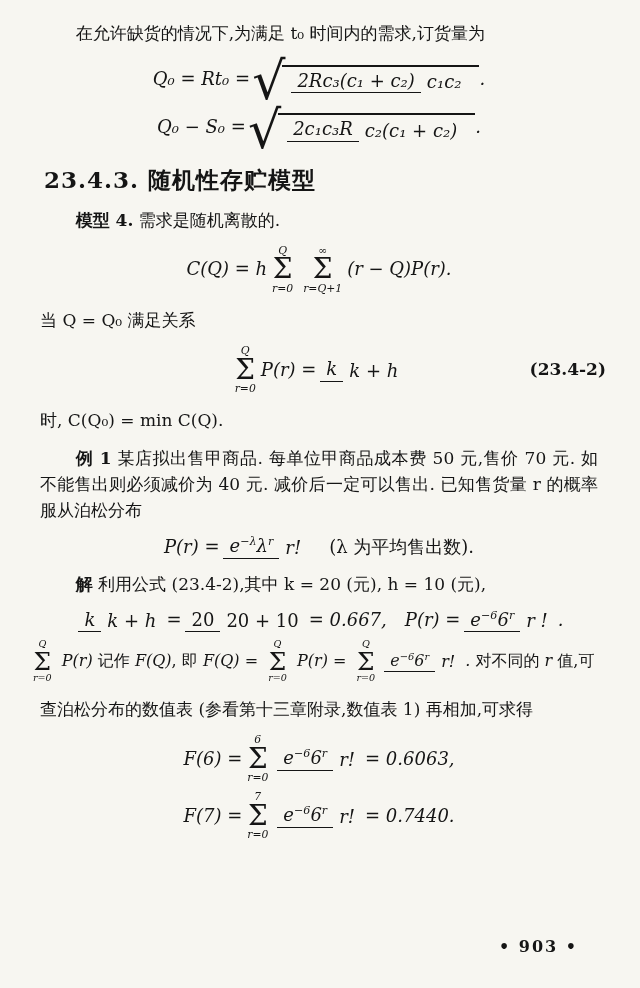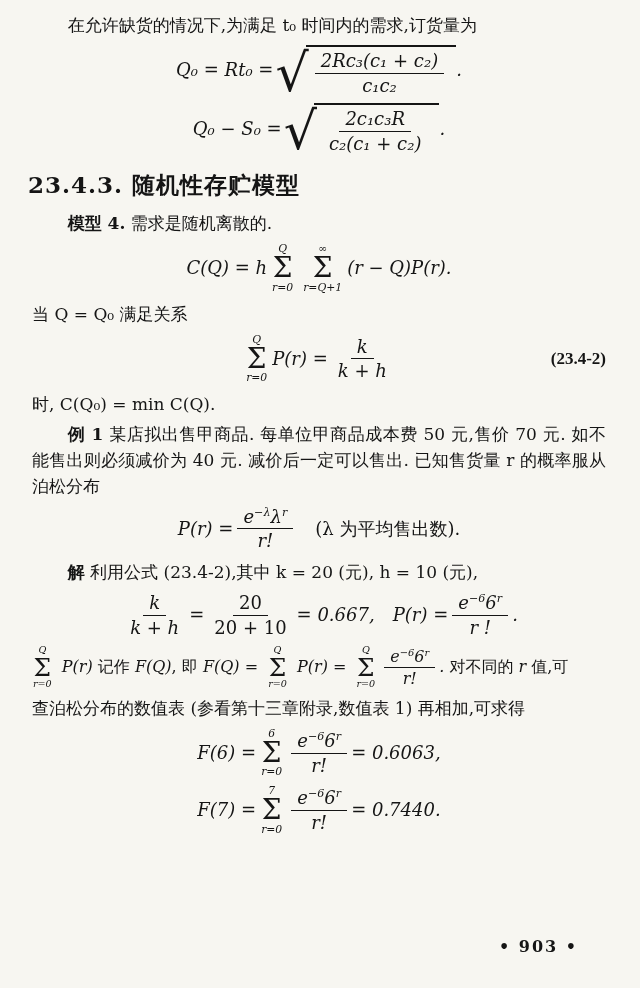--- a/index.html
+++ b/index.html
@@ -12,28 +12,28 @@
   .page{
     position:relative;
     box-sizing:border-box;
     width:640px;height:988px;
     padding:8px 30px 0 28px;
     color:#151515;
     font-size:17px;
     line-height:26px;
     text-align:justify;
   }
-  p{margin:4px;}
+  p{margin:12px;}
   .ind{text-indent:2.1em;}
   b{font-weight:700;}
   .heading{
     font-size:23px;
     font-weight:700;
     letter-spacing:1px;
-    margin:16px 0 10px 0;
+    margin:16px 0 10px 16px;
     text-align:left;
     line-height:30px;
   }
   
   .display{
     position:relative;
     display:flex;
     justify-content:center;
     align-items:center;
     margin:7px 0;
@@ -44,37 +44,37 @@
   .mix{
     font-size:16px;
     line-height:1.35;
     margin:5px 0;
     text-align:left;
   }
   .mi{font-style:italic;}
   .mrm{font-style:normal;}
   .msup{font-size:0.62em;font-style:italic;vertical-align:super;line-height:0;}
   .frac{
-    display:inline-flex;flex-direction:column;align-items:center;
+    display:inline-flex;flex-direction:row;align-items:center;
     vertical-align:middle;margin:0 4px;line-height:1.2;text-align:center;
   }
   .fnum{padding:0 6px 1px 6px;border-bottom:1.5px solid #151515;}
   .fden{padding:1px 6px 0 6px;}
   .sum{
     display:inline-flex;flex-direction:column;align-items:center;
     vertical-align:middle;margin:0 5px;line-height:1;
   }
   .slim{font-size:0.60em;font-style:italic;line-height:1.1;}
   .ssym{font-size:1.55em;line-height:0.95;font-style:normal;}
   .sqrt{display:inline-flex;align-items:center;vertical-align:middle;margin-left:2px;}
   .rad{font-size:2.9em;line-height:0.8;transform:translateY(3px);margin-right:-3px;font-style:normal;}
   .sbody{border-top:2px solid #151515;padding:3px 8px 0 5px;display:inline-flex;align-items:center;}
   .eqno{
     position:absolute;right:4px;top:50%;transform:translateY(-50%);
-    font-weight:700;font-size:17px;font-style:normal;font-family:Liberation Serif, serif;
+    font-weight:700;font-size:17px;font-style:normal;
   }
   .pageno{
     position:absolute;right:62px;bottom:28px;
     font-weight:700;font-size:16px;letter-spacing:2px;
   }
 </style>
 </head>
 <body>
 
 <div class="page">

